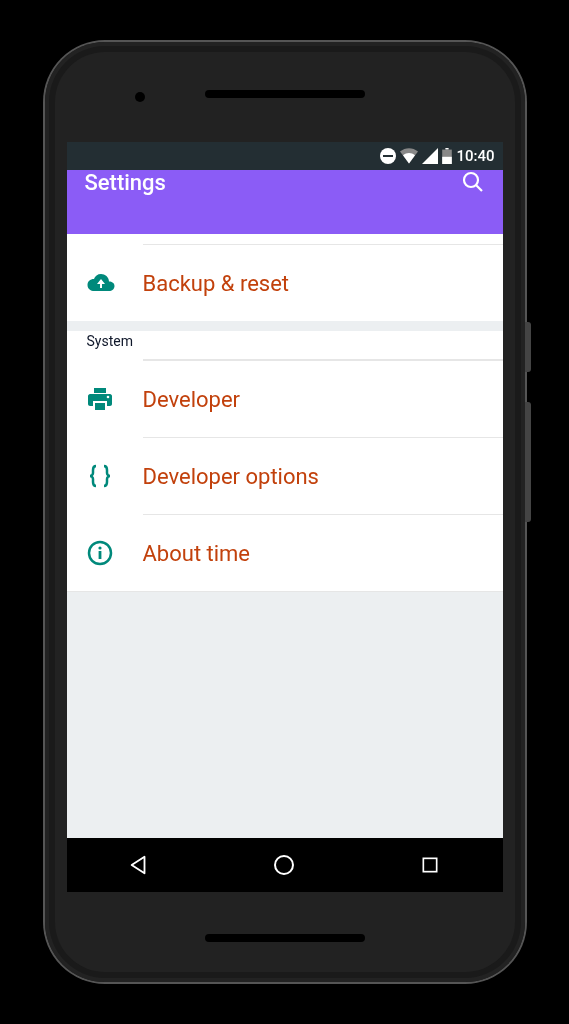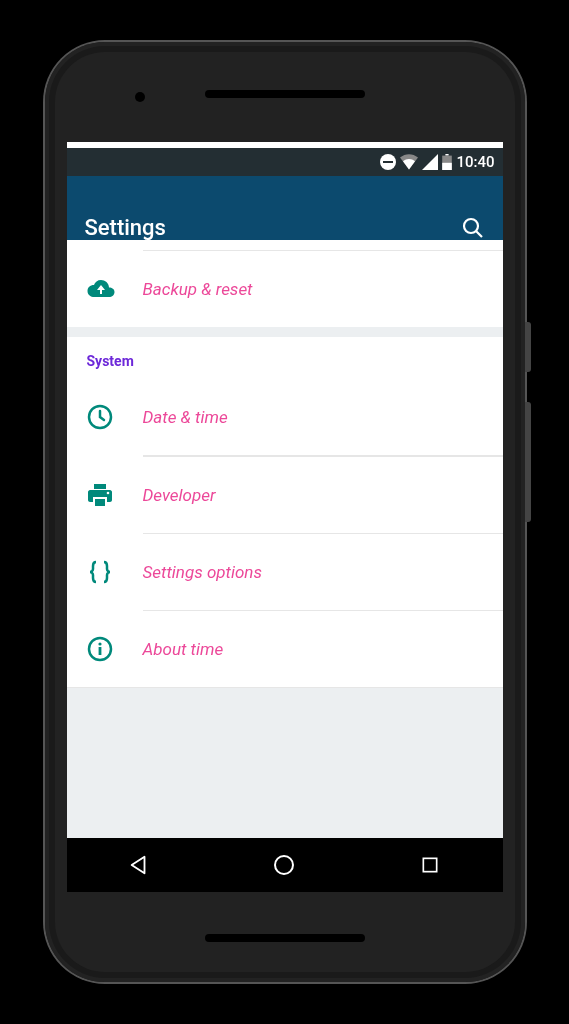--- a/index.html
+++ b/index.html
@@ -83,34 +83,33 @@
     height: 28px;
     background: #232e33;
     display: flex;
     align-items: center;
     justify-content: flex-end;
     padding: 0 8px;
     gap: 4px;
     color: #fff;
     font-size: 15px;
     font-weight: 500;
-    margin-top: 6px;
   }
   .status-bar .dnd {
     width: 16px; height: 16px; border-radius: 50%; background: #fff;
     position: relative;
   }
   .status-bar .dnd::after {
     content: ""; position: absolute; left: 3px; right: 3px; top: 7px; height: 2px; background: #232e33;
   }
   .app-bar {
     height: 64px;
-    background: #0c4a6e;
-    display: flex;
-    align-items: flex-end;
+    background: #8b5cf6;
+    display: flex;
+    align-items: flex-start;
     justify-content: space-between;
     padding: 0 18px;
     color: #fff;
   }
   .app-bar .title {
     font-size: 22px;
     font-weight: 500;
   }
   .content {
     flex: 1;
@@ -121,43 +120,42 @@
   }
   .section-top {
     background: #fff;
     padding-top: 10px;
   }
   .section {
     background: #fff;
     margin-top: 10px;
   }
   .section-header {
-    color: #6d28d9;
+    color: #0f172a;
     font-size: 14px;
-    font-weight: 700;
-    padding: 16px 20px 10px;
+    font-weight: 400;
+    padding: 2px 20px 10px;
   }
   .list-item {
     display: flex;
     align-items: center;
     height: 76px;
     padding: 0 20px;
     background: #fff;
     cursor: pointer;
   }
   .list-item .icon-wrap {
     width: 56px;
     display: flex;
     align-items: center;
     justify-content: flex-start;
   }
   .list-item .label {
-    font-size: 17px;
-    color: #ec4899;
-    font-style: italic;
+    font-size: 22px;
+    color: #c2410c;
   }
   .divider {
     height: 1px;
     background: #e6e6e6;
     margin-left: 76px;
   }
   .divider-full {
     height: 1px;
     background: #e6e6e6;
   }
@@ -230,29 +228,20 @@
                 <path fill="#fff" d="M14 7 L10 12 L13 12 L13 16 L15 16 L15 12 L18 12 Z"></path>
               </svg>
             </div>
             <div class="label">Backup &amp; reset</div>
           </div>
         </div>
 
         <div class="section">
           <div class="section-header">System</div>
 
-          <div class="list-item">
-            <div class="icon-wrap">
-              <svg width="26" height="26" viewBox="0 0 26 26">
-                <circle cx="13" cy="13" r="11" class="teal-stroke" stroke-width="2.5"></circle>
-                <path d="M13 7 L13 13 L17 16" class="teal-stroke" stroke-width="2.5" stroke-linecap="round"></path>
-              </svg>
-            </div>
-            <div class="label">Date &amp; time</div>
-          </div>
           <div class="divider"></div>
 
           <div class="divider"></div>
 
           <div class="list-item">
             <div class="icon-wrap">
               <svg width="26" height="26" viewBox="0 0 26 26">
                 <rect x="7" y="2" width="12" height="5" class="teal"></rect>
                 <path class="teal" d="M3 8 L23 8 C24 8 25 9 25 10 L25 18 C25 19 24 20 23 20 L20 20 L20 15 L6 15 L6 20 L3 20 C2 20 1 19 1 18 L1 10 C1 9 2 8 3 8 Z"></path>
                 <rect x="8" y="17" width="10" height="7" class="teal"></rect>
@@ -263,21 +252,21 @@
           </div>
           <div class="divider"></div>
 
           <div class="list-item">
             <div class="icon-wrap">
               <svg width="26" height="26" viewBox="0 0 26 26">
                 <path class="teal-stroke" stroke-width="2.5" d="M9 3 C6 3 6 5 6 7 L6 10 C6 12 4 13 3 13 C4 13 6 14 6 16 L6 19 C6 21 6 23 9 23"></path>
                 <path class="teal-stroke" stroke-width="2.5" d="M17 3 C20 3 20 5 20 7 L20 10 C20 12 22 13 23 13 C22 13 20 14 20 16 L20 19 C20 21 20 23 17 23"></path>
               </svg>
             </div>
-            <div class="label">Settings options</div>
+            <div class="label">Developer options</div>
           </div>
           <div class="divider"></div>
 
           <div class="list-item">
             <div class="icon-wrap">
               <svg width="26" height="26" viewBox="0 0 26 26">
                 <circle cx="13" cy="13" r="11" class="teal-stroke" stroke-width="2.5"></circle>
                 <circle cx="13" cy="8" r="1.6" class="teal"></circle>
                 <rect x="11.6" y="11" width="2.8" height="8" class="teal"></rect>
               </svg>

